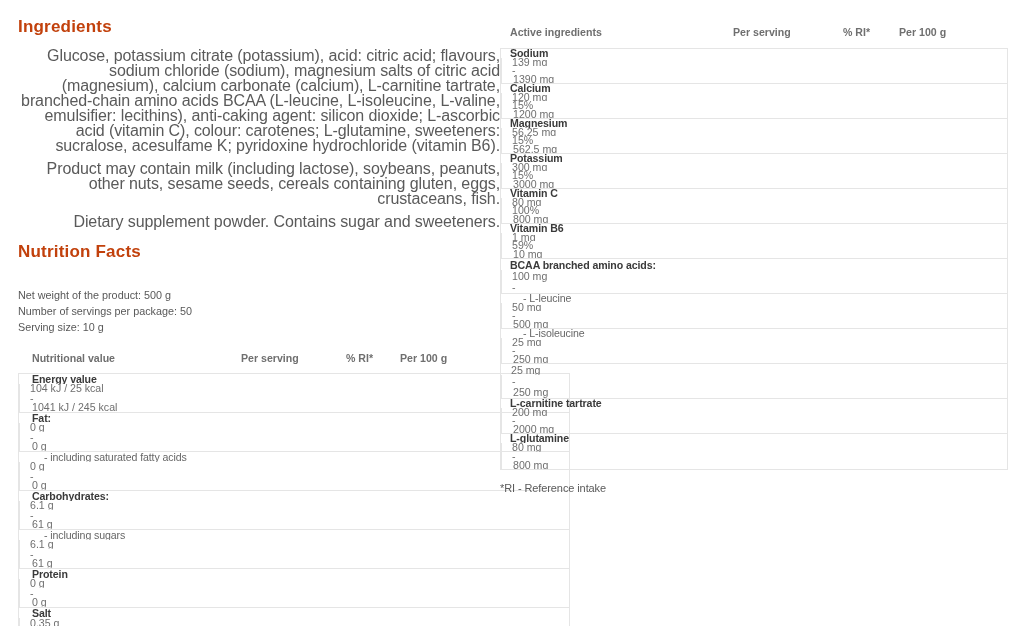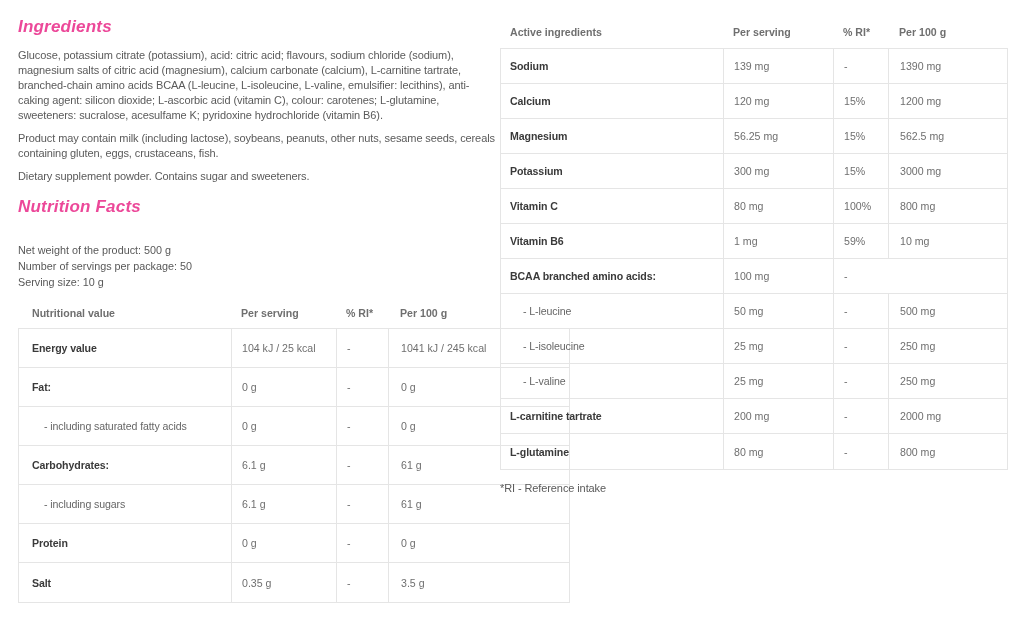--- a/index.html
+++ b/index.html
@@ -2,37 +2,37 @@
 <html><head>
 <meta charset="utf-8">
 <style>
   * { margin:0; padding:0; box-sizing:border-box; }
   html,body { width:1024px; height:626px; background:#ffffff; overflow:hidden;
               font-family:"Liberation Sans", sans-serif; }
   body { position:relative; }
 
   
   .left-col { position:absolute; left:18px; top:16px; width:482px; }
-  .h-title { font-size:17px; line-height:22px; font-weight:700; color:#ec4899;
-             letter-spacing:.2px;font-style:italic; }
-  .body-text { font-size:11px; line-height:15px; letter-spacing:-.1px;
-               color:#5a5a5a; }
+  .h-title { font-size:17px; line-height:22px; font-weight:700; color:#c2410c;
+             letter-spacing:.2px; }
+  .body-text { font-size:16px; line-height:15px; letter-spacing:-.1px;
+               color:#5a5a5a;text-align:right; }
   .p-ingredients { margin-top:10px; }
   .p-note1 { margin-top:8px; }
   .p-note2 { margin-top:8px; }
   .h-nutrition { margin-top:12px; }
   .meta { margin-top:24px; }
   .meta div { font-size:10.8px; line-height:16px; color:#585858; }
 
   
   .tbl { width:552px; margin-top:8px; }
   .hdr { display:flex; align-items:center; height:30px; padding-left:1px; }
   .hc { font-size:11px; font-weight:700; color:#2e2e2e; }
   .bdy { border:1px solid #e5e5e5; }
-  .row { display:flex; border-bottom:1px solid #e5e5e5; height:39px; }
+  .row { display:flex; border-bottom:1px solid #e5e5e5; height:39px;flex-direction:column; }
   .row:last-child { border-bottom:none; }
   .c { display:flex; align-items:center; padding-left:10px; font-size:10.6px;
        color:#6f6f6f; overflow:hidden; }
   .c + .c { border-left:1px solid #e5e5e5; }
   .hdr .c + .c { border-left:none; }
   .name { font-weight:700; color:#3a3a3a; letter-spacing:-.1px; }
   .sub .name { font-weight:400; color:#666666; }
 
   
   .nf .c1 { width:212px; padding-left:13px; }
@@ -181,21 +181,20 @@
         <div class="c c3">-</div>
         <div class="c c4">500 mg</div>
       </div>
       <div class="row sub">
         <div class="c c1 name">- L-isoleucine</div>
         <div class="c c2">25 mg</div>
         <div class="c c3">-</div>
         <div class="c c4">250 mg</div>
       </div>
       <div class="row sub">
-        <div class="c c1 name">- L-valine</div>
         <div class="c c2">25 mg</div>
         <div class="c c3">-</div>
         <div class="c c4">250 mg</div>
       </div>
       <div class="row">
         <div class="c c1 name">L-carnitine tartrate</div>
         <div class="c c2">200 mg</div>
         <div class="c c3">-</div>
         <div class="c c4">2000 mg</div>
       </div>

